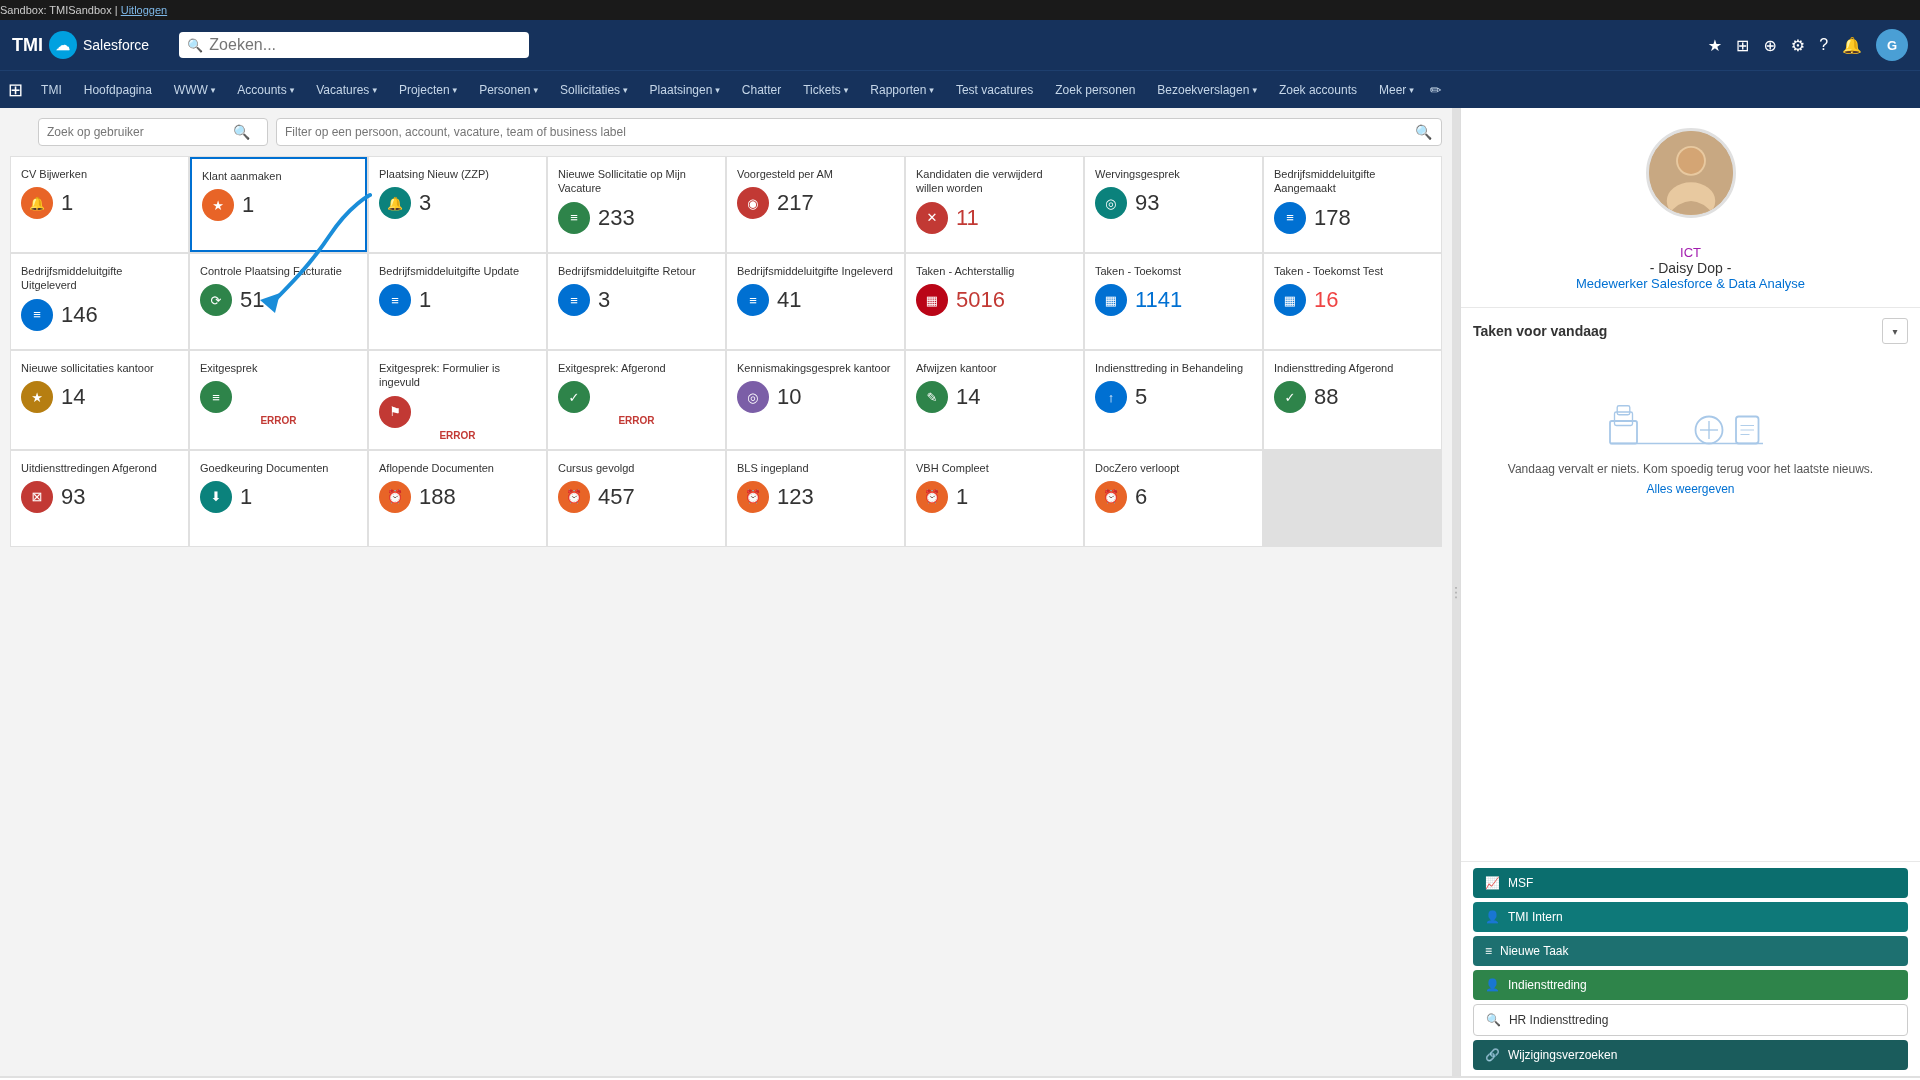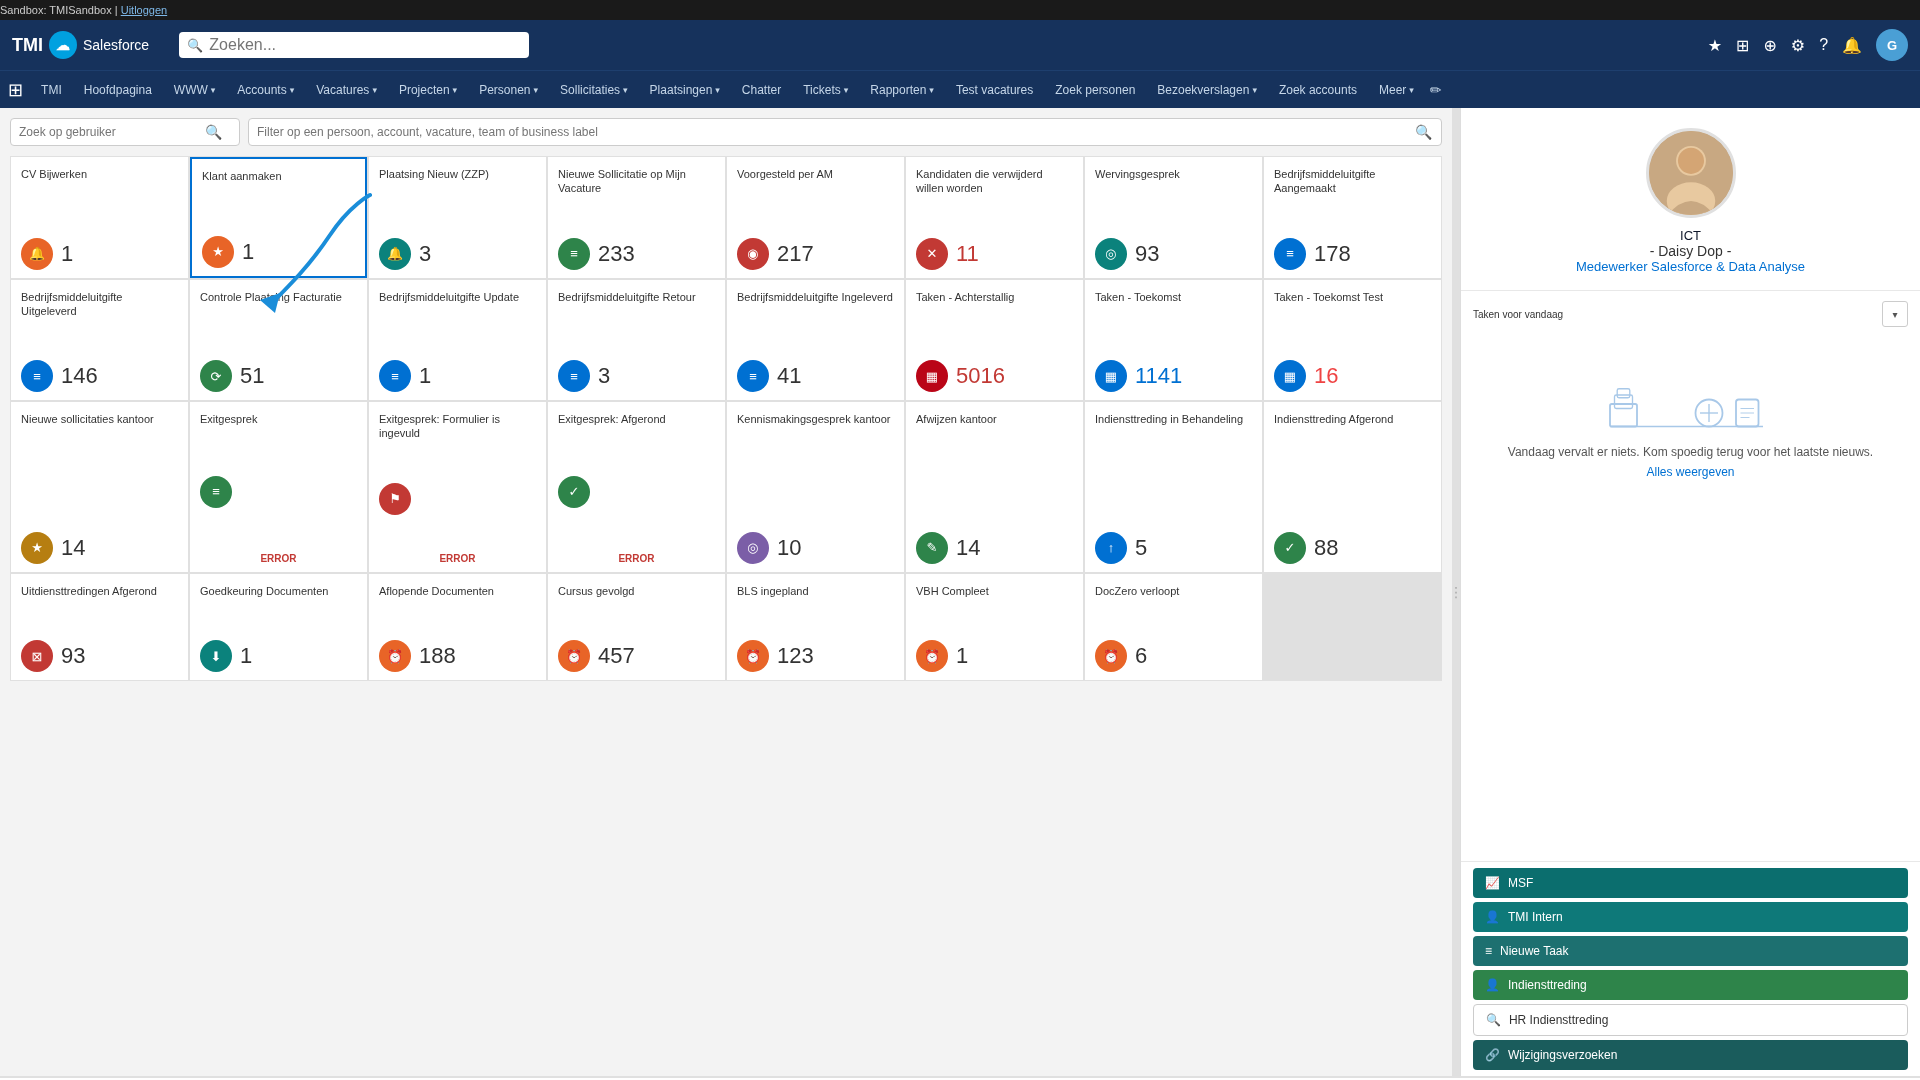--- a/index.html
+++ b/index.html
@@ -125,44 +125,42 @@
       border: 1px solid #ccc;
       border-radius: 4px;
       padding: 5px 8px;
       gap: 6px;
       font-size: 12px;
       color: #555;
     }
     .filter-input input {
       border: none; outline: none; font-size: 12px; color: #333;
     }
-    .filter-input-small { flex: 0 0 230px; }
+    .filter-input-small { flex: 0 0 230px; margin-left: 28px; }
     .filter-input-large { flex: 1; }
     .filter-input .search-btn {
       background: none; border: none; cursor: pointer; color: #555; font-size: 14px;
     }
 
     
     .dashboard-grid {
       display: grid;
       grid-template-columns: repeat(8, 1fr);
       gap: 2px;
       background: #e0e0e0;
       border: 1px solid #e0e0e0;
     }
     .dash-card {
       background: white;
       padding: 10px 10px 8px 10px;
       cursor: pointer;
       min-height: 95px;
       display: flex;
       flex-direction: column;
-      justify-content: space-between;
       position: relative;
-      gap: 36px;
     }
     .dash-card.highlighted {
       border: 2px solid #0070d2;
       background: white;
     }
     .dash-card-title {
       font-size: 11px;
       color: #333;
       line-height: 1.3;
       margin-bottom: 6px;
@@ -226,37 +224,37 @@
     .profile-avatar {
       width: 90px; height: 90px;
       border-radius: 50%;
       background: #c8a882;
       border: 3px solid #e0e0e0;
       overflow: hidden;
       display: flex; align-items: center; justify-content: center;
       margin-bottom: 10px;
     }
     .profile-avatar svg { width: 90px; height: 90px; }
-    .profile-dept { font-size: 13px; color: #0f172a; font-weight: 500; }
+    .profile-dept { font-size: 13px; color: #a21caf; font-weight: 500; margin-top: 17px; }
     .profile-name { font-size: 14px; color: #333; }
     .profile-role { font-size: 13px; color: #0070d2; font-weight: 500; }
 
     
     .taken-section {
       padding: 10px 12px;
       border-bottom: 1px solid #e8e8e8;
       flex: 1;
     }
     .taken-header {
       display: flex;
       justify-content: space-between;
       align-items: center;
       margin-bottom: 8px;
     }
-    .taken-title { font-size: 10px; font-weight: 400; color: #333; }
+    .taken-title { font-size: 14px; font-weight: 700; color: #333; }
     .taken-dropdown {
       width: 26px; height: 26px;
       border: 1px solid #ccc;
       border-radius: 3px;
       display: flex; align-items: center; justify-content: center;
       cursor: pointer; font-size: 10px; color: #555;
     }
     .taken-empty {
       display: flex;
       flex-direction: column;

